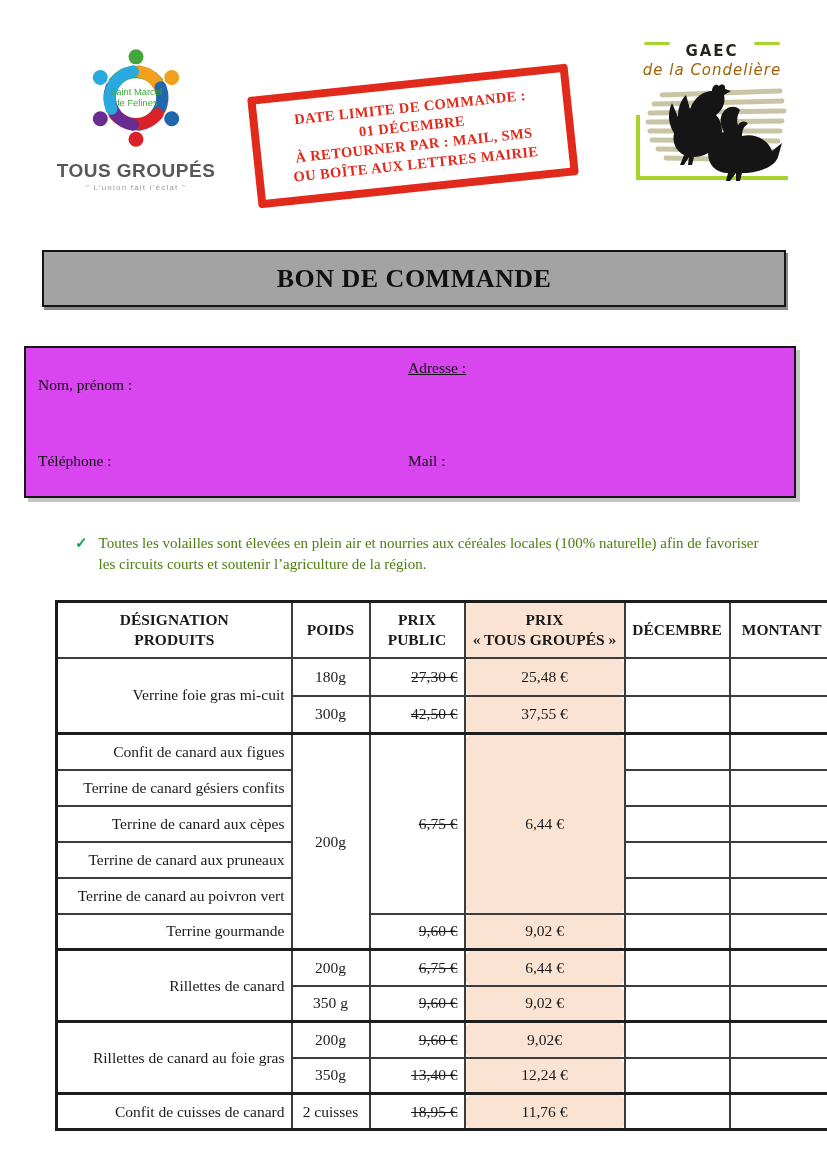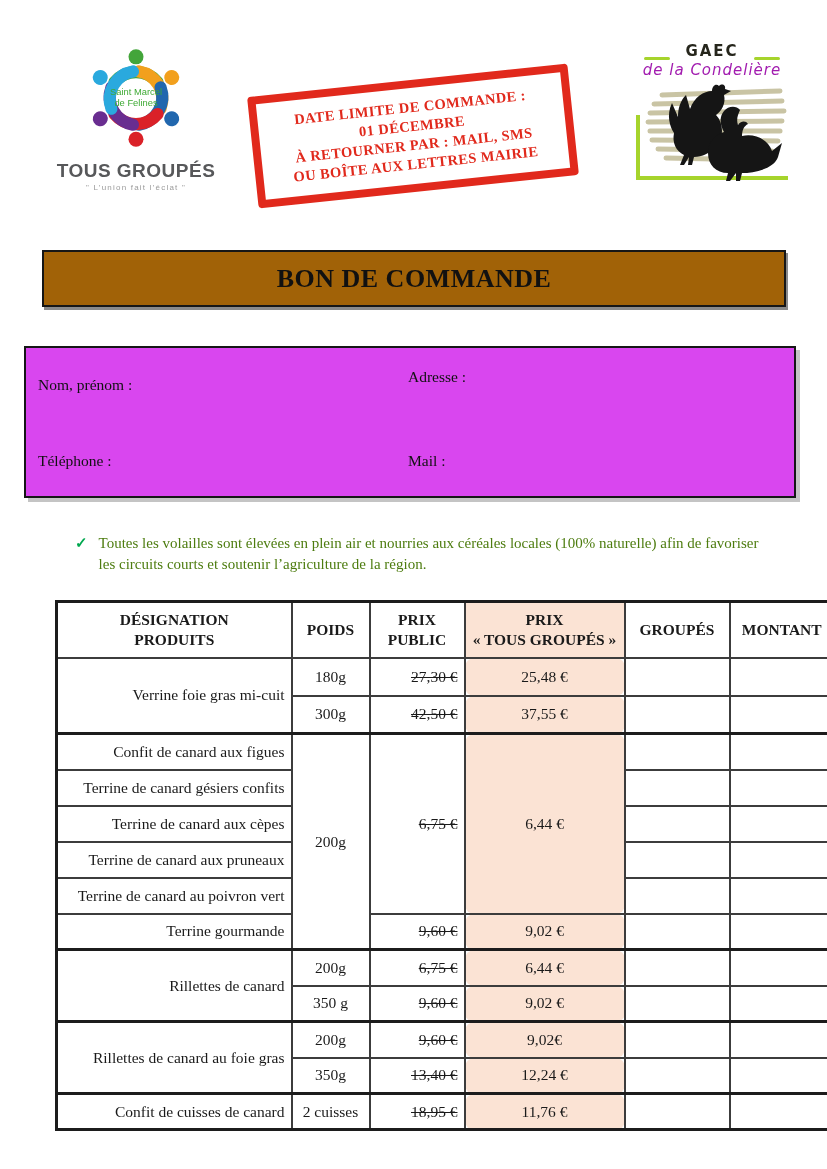--- a/index.html
+++ b/index.html
@@ -17,40 +17,40 @@
 
   
   .stamp { position:absolute; left:252px; top:80px; width:322px; transform:rotate(-6deg);
            border:8px solid #e1291c; border-radius:4px; background:#fff;
            padding:10px 6px; text-align:center; }
   .stamp .line { color:#e1291c; font-weight:bold; font-size:14.5px; line-height:19px;
                  letter-spacing:.4px; font-family:"Liberation Serif", serif; }
 
   
   .logo-gaec { position:absolute; left:632px; top:42px; width:160px; }
-  .gaec-row { display:flex; align-items:flex-end; justify-content:center; gap:15px; }
+  .gaec-row { display:flex; align-items:flex-start; justify-content:center; gap:15px; }
   .gaec-dash { width:26px; height:3px; background:#a6d42c; border-radius:2px; }
   .gaec-name { font-family:"DejaVu Sans", sans-serif; font-size:15px; font-weight:bold;
                color:#26261c; letter-spacing:2px; }
-  .gaec-sub { font-family:"DejaVu Sans", sans-serif; font-size:15px; color:#a21caf;
+  .gaec-sub { font-family:"DejaVu Sans", sans-serif; font-size:15px; color:#a16207;
               letter-spacing:1px; text-align:center; margin-top:1px; font-style:italic; }
   .logo-gaec svg { display:block; margin-top:2px; }
 
   
   .title-box { position:absolute; left:42px; top:250px; width:744px; height:57px;
-               background:#a16207; border:2px solid #161616; box-shadow:2px 3px 0 #8a8a8a;
+               background:#a3a3a3; border:2px solid #161616; box-shadow:2px 3px 0 #8a8a8a;
                display:flex; align-items:center; justify-content:center; }
   .title-box h1 { font-size:26px; font-weight:bold; letter-spacing:.5px; color:#111; }
 
   
   .info-box { position:absolute; left:24px; top:346px; width:772px; height:152px;
               border:2px solid #161616; background:#d946ef; box-shadow:4px 4px 0 #c4c4c4; }
   .info-label { position:absolute; font-size:15.5px; color:#111; }
   .lbl-name  { left:12px;  top:28px; }
-  .lbl-addr  { left:382px; top:20px; }
+  .lbl-addr  { left:382px; top:11px;text-decoration:underline; }
   .lbl-phone { left:12px;  top:104px; }
   .lbl-mail  { left:382px; top:104px; }
 
   
   .note { position:absolute; left:75px; top:533px; width:706px; display:flex; gap:11px; }
   .note .check { color:#00a84f; font-weight:bold; font-size:15px; line-height:21px; }
   .note .txt { color:#4d7c0f; font-size:15px; line-height:21px; width:678px; }
 
   
   table.order { position:absolute; left:27px; top:600px; width:778px; border-collapse:collapse;
@@ -181,21 +181,21 @@
           </th>
         <th>
           <div>PRIX</div>
             <div>PUBLIC</div>
           </th>
         <th class="tg-bg">
           <div>PRIX</div>
             <div>« TOUS GROUPÉS »</div>
           </th>
         <th>
-          <div>GROUPÉS</div>
+          <div>DÉCEMBRE</div>
             <div></div>
           </th>
         <th>
           <div>MONTANT</div>
             <div></div>
           </th>
       </tr>
     </thead>
     <tbody>
       <tr class="tall">

